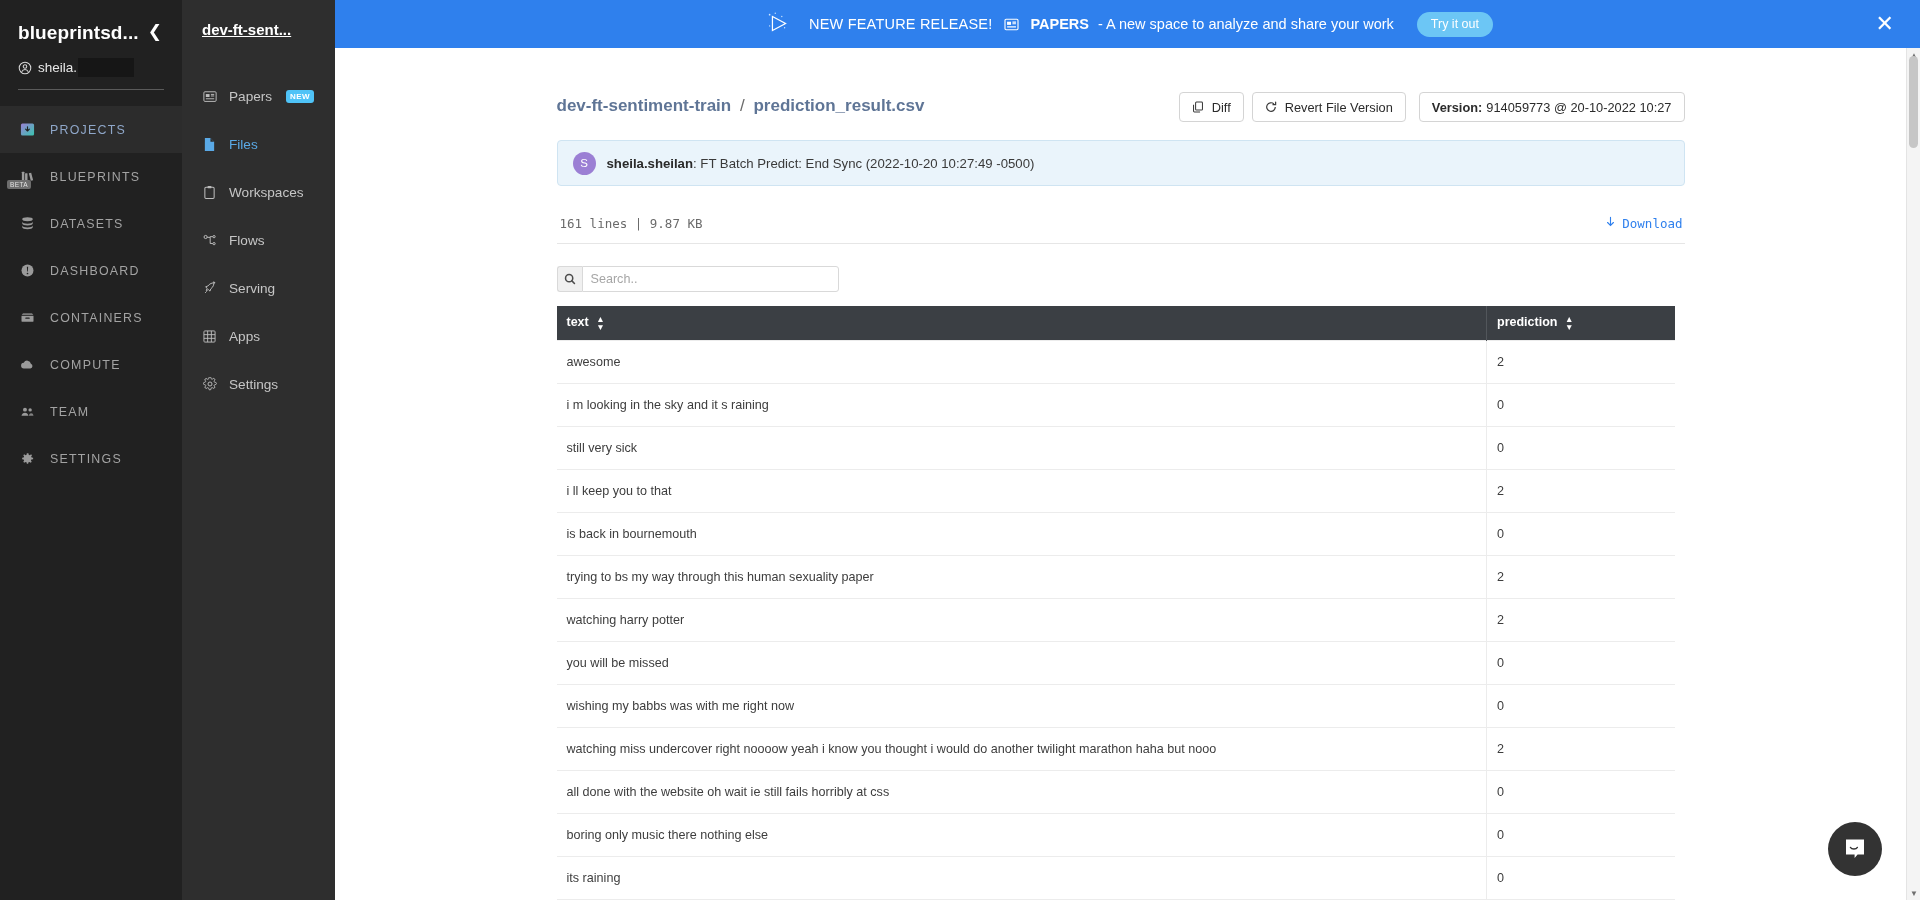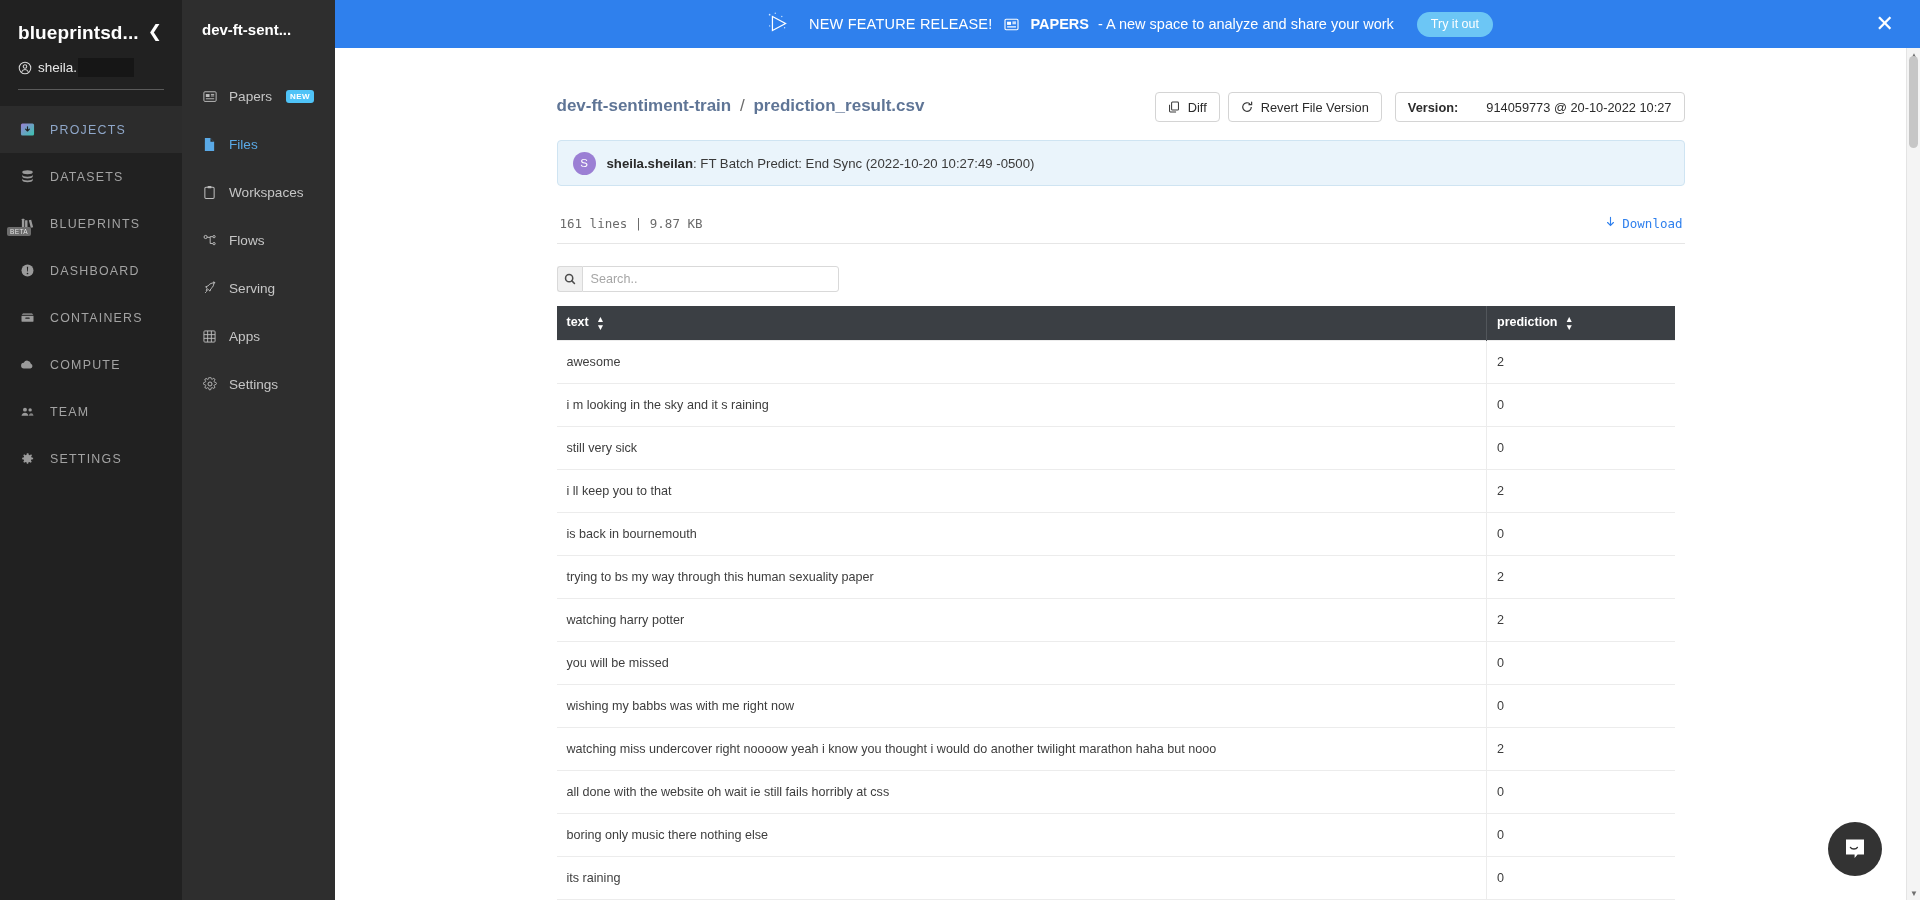--- a/index.html
+++ b/index.html
@@ -70,21 +70,21 @@
   }
   .ps-version { color: #c8c8c8; font-size: 10.5px; margin-top: 3px; }
 
   
   .secondary-sidebar {
     width: 153px; flex: 0 0 153px; height: 900px;
     background: #2e2e2e; position: relative;
   }
   .ss-title {
     color: #ffffff; font-size: 15px; font-weight: 700;
-    padding: 21px 0 0 20px; white-space: nowrap; overflow: hidden;
+    padding: 21px 0 0 20px; white-space: nowrap; overflow: hidden; text-decoration: underline;
   }
   .ss-nav { margin-top: 34px; }
   .ss-item {
     display: flex; align-items: center; gap: 12px;
     height: 48px; padding: 0 12px 0 20px;
     color: #c6c6c6; font-size: 13.6px; cursor: pointer;
   }
   .ss-item .ss-ico { width: 15px; flex: 0 0 15px; display:flex; align-items:center; justify-content:center; color:#bdbdbd; }
   .ss-item.active { color: #5aa9e6; }
   .ss-item.active .ss-ico { color: #5aa9e6; }
@@ -134,21 +134,21 @@
   .btn-outline {
     height: 30px; border: 1px solid #d4d4d4; background: #ffffff; border-radius: 4px;
     display: inline-flex; align-items: center; gap: 7px; padding: 0 12px;
     font-size: 12.8px; color: #2b2b2b; cursor: pointer;
     font-family: "Liberation Sans", sans-serif;
   }
   .btn-outline .bi { width: 13px; height: 13px; display:flex; align-items:center; justify-content:center; color:#3a3a3a;}
   .version-pill {
     height: 30px; border: 1px solid #d4d4d4; background: #ffffff; border-radius: 4px;
     display: inline-flex; align-items: center; padding: 0 12px;
-    font-size: 12.8px; color: #2b2b2b; cursor: pointer; margin-left: 5px; gap: 24px;
+    font-size: 12.8px; color: #2b2b2b; cursor: pointer; margin-left: 5px;
   }
   .version-pill b { font-weight: 700; margin-right: 4px; }
 
   .commit-card {
     margin-top: 18px;
     background: #eaf4fb; border: 1px solid #cfe4f2; border-radius: 4px;
     height: 46px; display: flex; align-items: center; padding: 0 15px; gap: 11px;
   }
   .avatar {
     width: 23px; height: 23px; border-radius: 50%; background: #9b7fd4;
@@ -266,38 +266,38 @@
             <rect x="1" y="1.5" width="14" height="13" rx="1.6" fill="url(#gp)"></rect>
             <path d="M8 5.2v4.2M8 9.6l-2-2M8 9.6l2-2" stroke="#222" stroke-width="1.2" fill="none" stroke-linecap="round"></path>
           </svg>
         </span>
         <span>PROJECTS</span>
       </div>
 
       <div class="ps-item">
         <span class="ps-ico">
           <svg viewBox="0 0 16 16" width="15" height="15" fill="currentColor">
+            <rect x="2" y="3" width="2.6" height="10" rx=".5"></rect>
+            <rect x="5.4" y="4.4" width="2.6" height="8.6" rx=".5"></rect>
+            <path d="M9.4 4.6l2.5-.7 2.1 8-2.5.7z"></path>
+          </svg>
+          <span class="ps-beta">BETA</span>
+        </span>
+        <span>BLUEPRINTS</span>
+      </div>
+
+      <div class="ps-item">
+        <span class="ps-ico">
+          <svg viewBox="0 0 16 16" width="15" height="15" fill="currentColor">
             <ellipse cx="8" cy="3.4" rx="5.6" ry="2.1"></ellipse>
             <path d="M2.4 6.2c0 1.2 2.5 2.1 5.6 2.1s5.6-.9 5.6-2.1v1.8c0 1.2-2.5 2.1-5.6 2.1s-5.6-.9-5.6-2.1z"></path>
             <path d="M2.4 10.2c0 1.2 2.5 2.1 5.6 2.1s5.6-.9 5.6-2.1V12c0 1.2-2.5 2.1-5.6 2.1s-5.6-.9-5.6-2.1z"></path>
           </svg>
         </span>
         <span>DATASETS</span>
-      </div>
-
-      <div class="ps-item">
-        <span class="ps-ico">
-          <svg viewBox="0 0 16 16" width="15" height="15" fill="currentColor">
-            <rect x="2" y="3" width="2.6" height="10" rx=".5"></rect>
-            <rect x="5.4" y="4.4" width="2.6" height="8.6" rx=".5"></rect>
-            <path d="M9.4 4.6l2.5-.7 2.1 8-2.5.7z"></path>
-          </svg>
-          <span class="ps-beta">BETA</span>
-        </span>
-        <span>BLUEPRINTS</span>
       </div>
 
       <div class="ps-item">
         <span class="ps-ico">
           <svg viewBox="0 0 16 16" width="15" height="15" fill="currentColor">
             <circle cx="8" cy="8" r="6.4"></circle>
             <path d="M7.3 4h1.4l-.3 5h-.8z" fill="#212121"></path>
             <circle cx="8" cy="11.2" r=".9" fill="#212121"></circle>
           </svg>
         </span>

